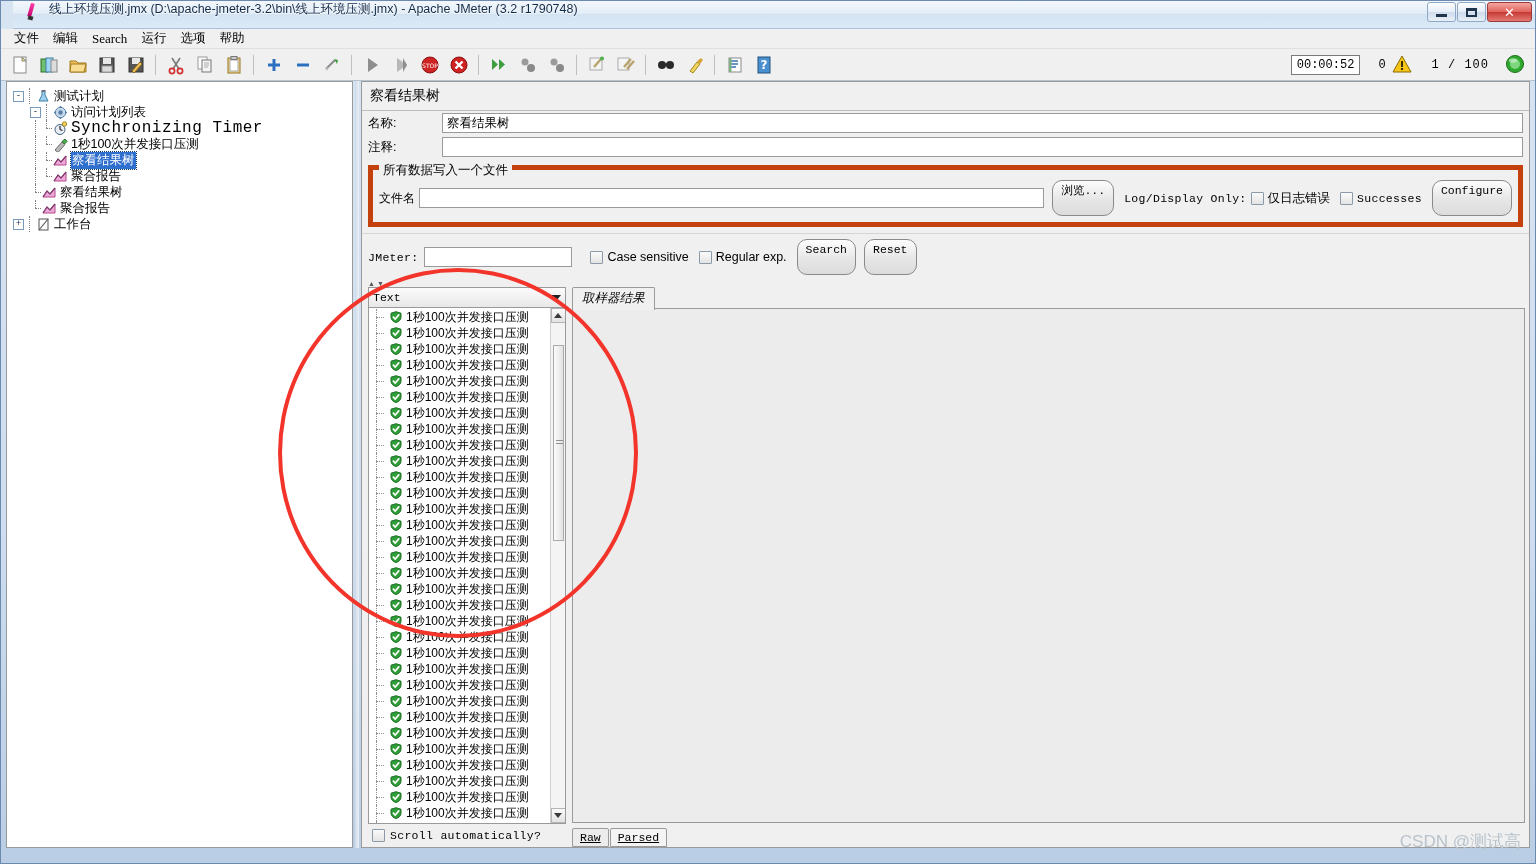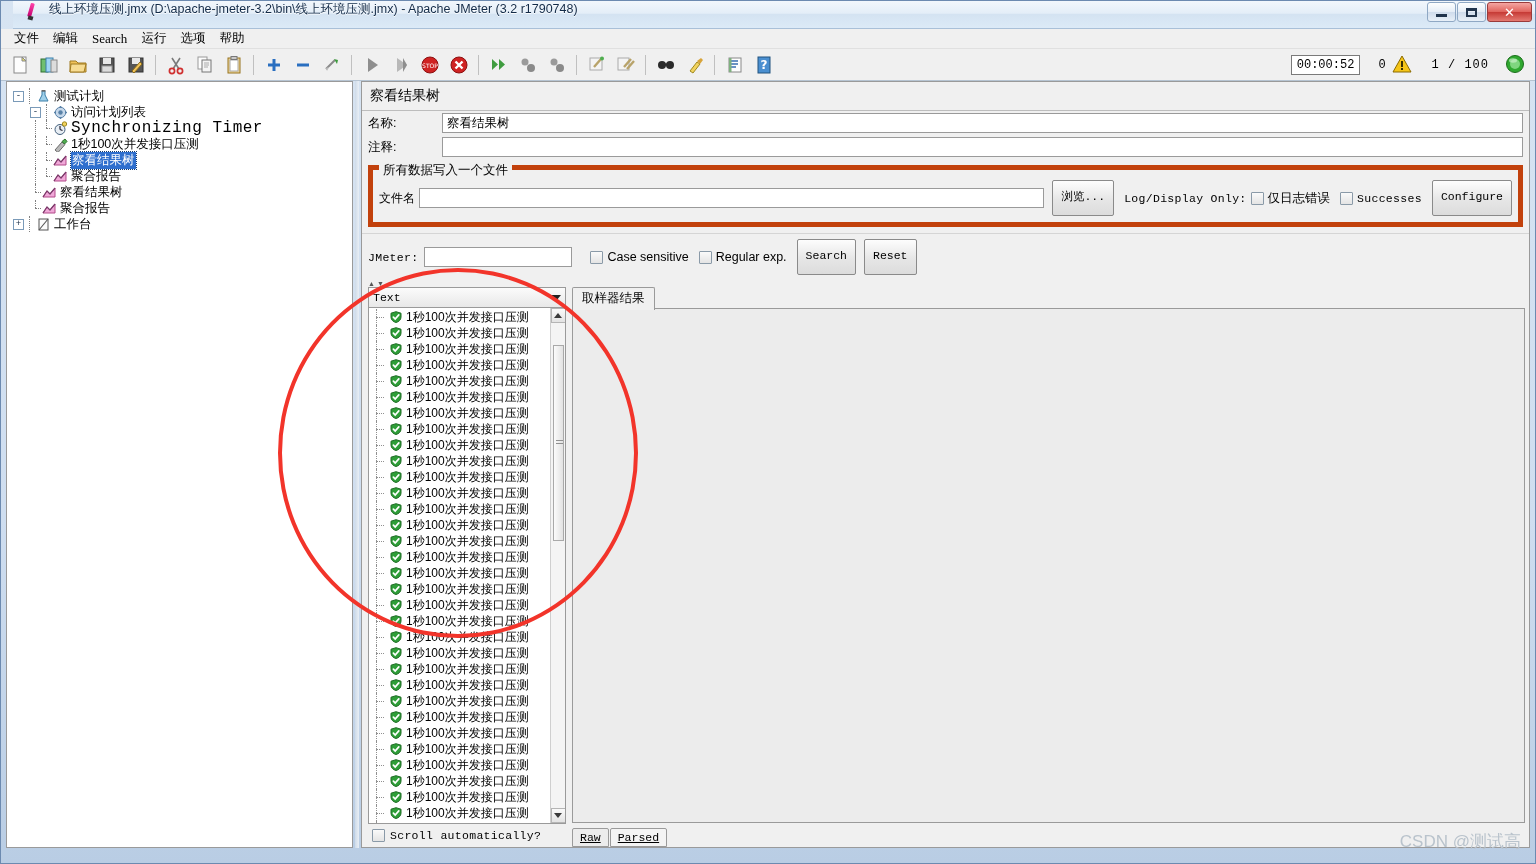--- a/index.html
+++ b/index.html
@@ -152,24 +152,24 @@
   }
   
   .groupbox { margin:6px 6px 0 6px; border:5px solid #c2410c; padding:0 6px 6px 6px; position:relative; }
   .groupbox-title {
     position:absolute; top:-8px; left:6px; background:#f0f0f0; padding:0 4px;
     font-size:12.5px; color:#000;
   }
   .gb-row { display:flex; align-items:center; margin-top:10px; }
   .gb-label { font-size:12px; color:#000; margin-right:4px; white-space:nowrap; }
   .btn {
-    border:1px solid #8a8a8a; border-radius:2px;
+    border:1px solid #8a8a8a; border-radius:10px;
     background:linear-gradient(180deg,#fdfdfd,#e6e6e6 55%,#dcdcdc);
     font-family:"Liberation Mono","DejaVu Sans Mono",monospace; font-size:11.5px;
-    color:#000; padding:8px 8px; height:36px; line-height:16px; white-space:nowrap;
+    color:#000; padding:2px 8px; height:36px; line-height:16px; white-space:nowrap;
   }
   .cb {
     width:13px; height:13px; border:1px solid #8a9aa8; background:linear-gradient(180deg,#fafafa,#e4e4e4);
     display:inline-block; flex:0 0 13px; border-radius:1px;
   }
   .cb-label { font-size:12.5px; color:#000; margin-left:4px; margin-right:10px; white-space:nowrap; }
   .mono { font-family:"Liberation Mono","DejaVu Sans Mono",monospace; font-size:11.5px; letter-spacing:.3px;}
   
   #search-row {
     display:flex; align-items:center; padding:5px 6px; border-top:1px solid #d5d5d5; margin-top:6px;
@@ -226,21 +226,21 @@
     content:""; position:absolute; left:2px; top:50%; margin-top:-3px; width:7px; height:6px;
     background:repeating-linear-gradient(180deg,#909090 0 1px,transparent 1px 3px);
   }
   .tri-up { width:0;height:0;border-left:4px solid transparent;border-right:4px solid transparent;border-bottom:5px solid #3a3a3a;}
   .tri-down { width:0;height:0;border-left:4px solid transparent;border-right:4px solid transparent;border-top:5px solid #3a3a3a;}
   #scroll-auto-row {
     height:24px; display:flex; align-items:center; padding-left:4px; background:#f0f0f0;
   }
   
   #detail-col { flex:1 1 auto; display:flex; flex-direction:column; min-width:0; padding-left:6px; }
-  #tabstrip { height:22px; display:flex; align-items:flex-start; }
+  #tabstrip { height:22px; display:flex; align-items:flex-start;font-style:italic; }
   .tab {
     border:1px solid #9a9a9a; border-bottom:none; background:#f0f0f0;
     padding:2px 9px 3px 9px; font-size:12.5px; color:#000; margin-right:1px;
     border-radius:2px 2px 0 0;
   }
   .tab.active { background:#f0f0f0; position:relative; z-index:2; }
   #detail-body {
     flex:1 1 auto; border:1px solid #9a9a9a; background:#ececec; margin-top:-1px; min-height:0;
   }
   #bottom-tabs { height:24px; display:flex; align-items:flex-end; padding-top:2px; }

